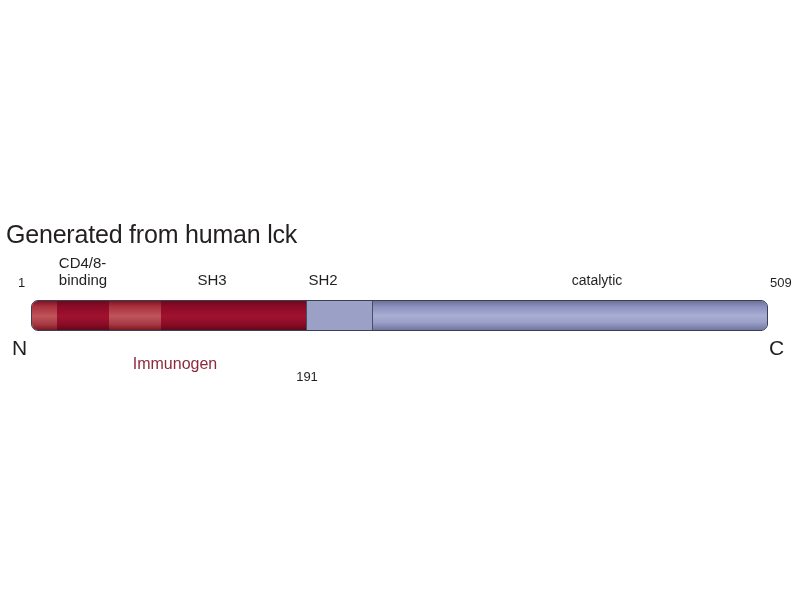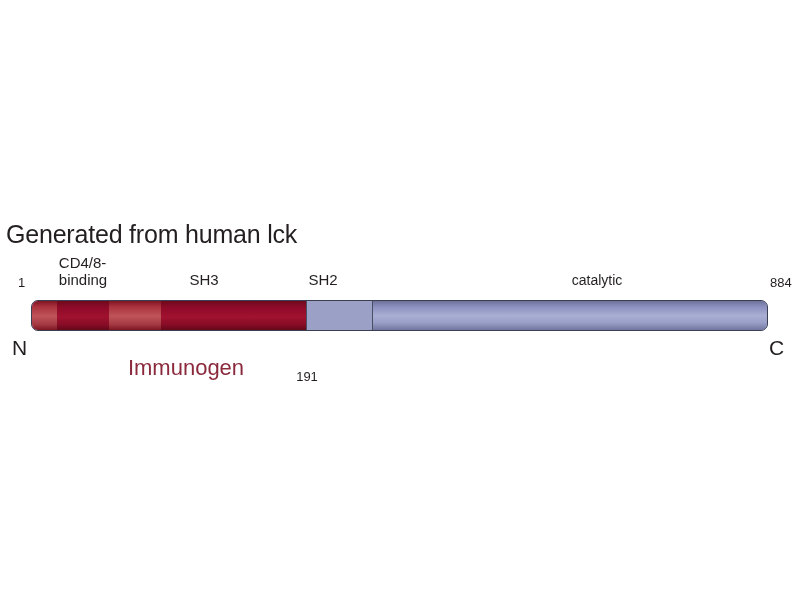--- a/index.html
+++ b/index.html
@@ -84,48 +84,47 @@
     line-height: 17px;
   }
   .lab-tick {
     font-size: 13px;
   }
   .lab-term {
     font-size: 21px;
   }
   .lab-immunogen {
     position: absolute;
-    font-size: 22px;
+    font-size: 16px;
     color: #8b2a3c;
     white-space: nowrap;
-    margin-left: 11px;
   }
   .centered { transform: translateX(-50%); text-align: left; }
 </style>
 </head>
 <body>
 
 <div id="canvas">
 
   <div class="title">Generated from human lck</div>
 
   <div class="lab lab-tick" style="left:18px; top:275px;">1</div>
 
   <div class="lab lab-small centered" style="left:83px; top:254px;">
     <div>CD4/8-</div>
     <div>binding</div>
   </div>
 
-  <div class="lab lab-small centered" style="left:204px; top:271px;">SH3</div>
+  <div class="lab lab-small centered" style="left:212px; top:271px;">SH3</div>
 
   <div class="lab lab-small centered" style="left:323px; top:271px;">SH2</div>
 
   <div class="lab lab-small centered" style="left:551px; top:272px; font-size:14px;margin-left:46px;">catalytic</div>
 
-  <div class="lab lab-tick" style="left:770px; top:275px;">884</div>
+  <div class="lab lab-tick" style="left:770px; top:275px;">509</div>
 
   <div class="track-wrap">
     <div class="track">
 
       <div class="seg seg-nterm" style="left:0px; width:25px;"></div>
 
       <div class="seg seg-cd48" style="left:25px; width:52px;"></div>
 
       <div class="seg seg-link" style="left:77px; width:52px;"></div>
 

